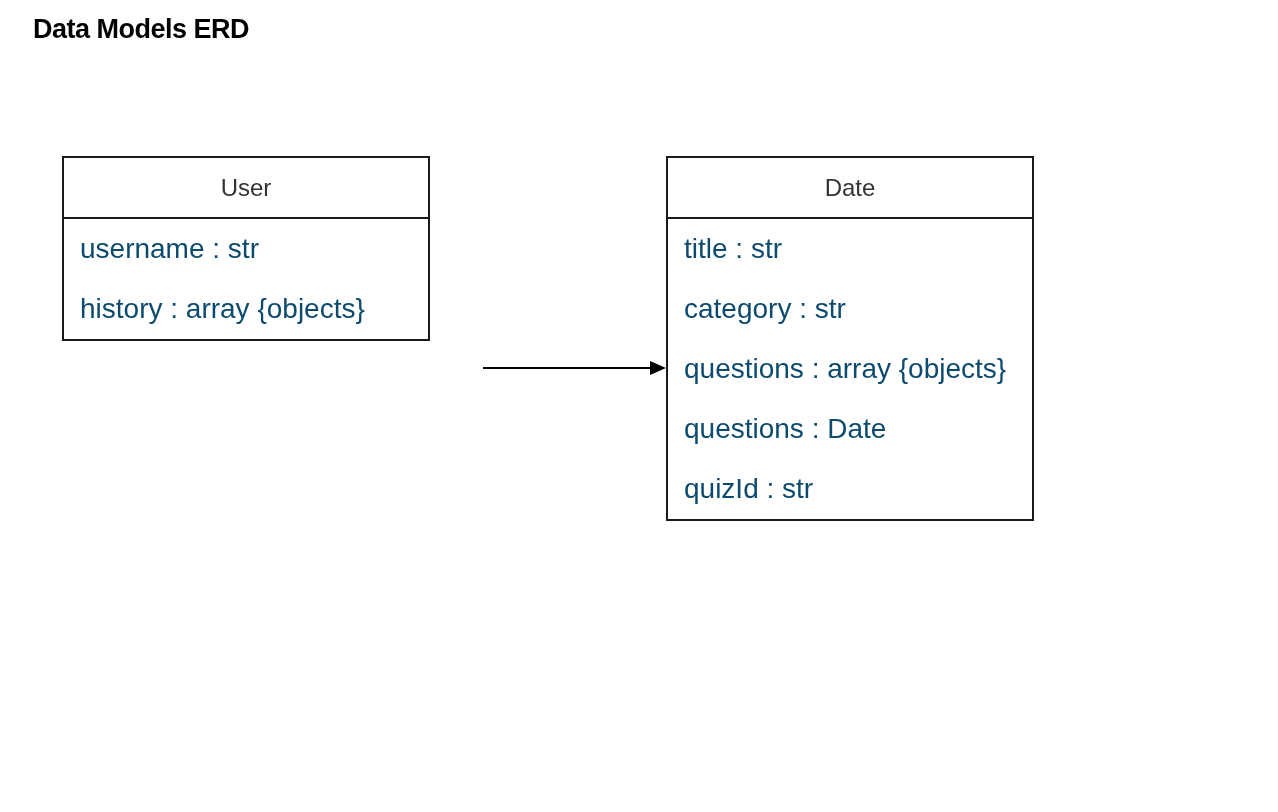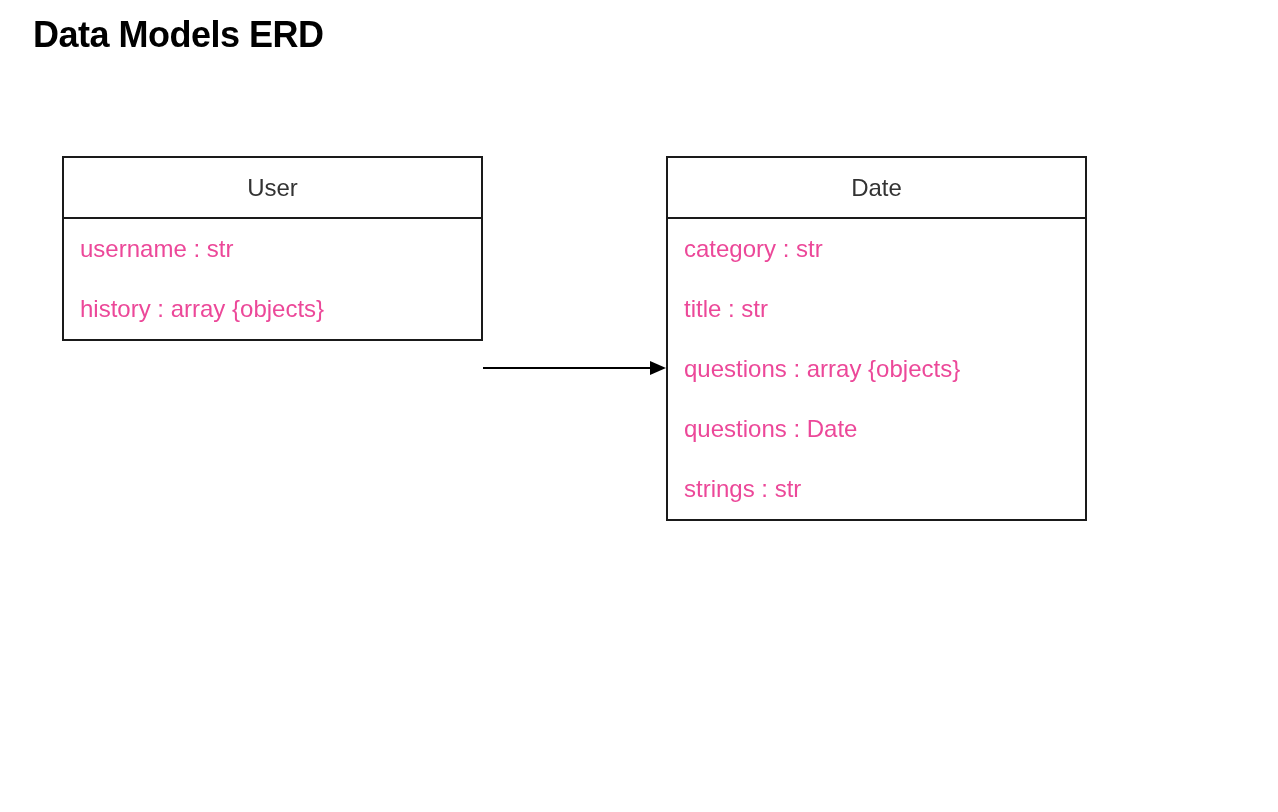--- a/index.html
+++ b/index.html
@@ -13,48 +13,48 @@
     width: 1278px;
     height: 812px;
     background: #ffffff;
     overflow: hidden;
   }
   .diagram-title {
     position: absolute;
     left: 33px;
     top: 14px;
     margin: 0;
-    font-size: 36px;
+    font-size: 27px;
     font-weight: 700;
     color: #000000;
     letter-spacing: -0.5px;
   }
   .entity {
     position: absolute;
-    width: 421px;
+    width: 368px;
     background: #ffffff;
     border: 2px solid #1a1a1a;
     box-sizing: border-box;
   }
   .entity-user { left: 62px;  top: 156px; }
   .entity-quiz { left: 666px; top: 156px; }
   .entity-header {
     height: 59px;
     line-height: 59px;
     text-align: center;
     font-size: 24px;
     color: #333333;
     border-bottom: 2px solid #1a1a1a;
   }
   .entity-field {
     height: 60px;
     line-height: 60px;
     padding-left: 16px;
-    font-size: 24px;
-    color: #ec4899;
+    font-size: 28px;
+    color: #0c4a6e;
     white-space: nowrap;
     overflow: hidden;
   }
   .relationship-arrow {
     position: absolute;
     left: 483px;
     top: 357px;
     width: 183px;
     height: 22px;
   }
@@ -67,25 +67,25 @@
   <h1 class="diagram-title">Data Models ERD</h1>
 
   <div class="entity entity-user">
     <div class="entity-header">User</div>
     <div class="entity-field">username : str</div>
     <div class="entity-field">history : array {objects}</div>
   </div>
 
   <div class="entity entity-quiz">
     <div class="entity-header">Date</div>
+    <div class="entity-field">title : str</div>
     <div class="entity-field">category : str</div>
-    <div class="entity-field">title : str</div>
     <div class="entity-field">questions : array {objects}</div>
     <div class="entity-field">questions : Date</div>
-    <div class="entity-field">strings : str</div>
+    <div class="entity-field">quizId : str</div>
   </div>
 
   <svg class="relationship-arrow" viewBox="0 0 183 22" xmlns="http://www.w3.org/2000/svg">
     <line x1="0" y1="11" x2="169" y2="11" stroke="#000000" stroke-width="2"></line>
     <polygon points="167,4 183,11 167,18" fill="#000000"></polygon>
   </svg>
 
 </div>
 
 </body></html>

